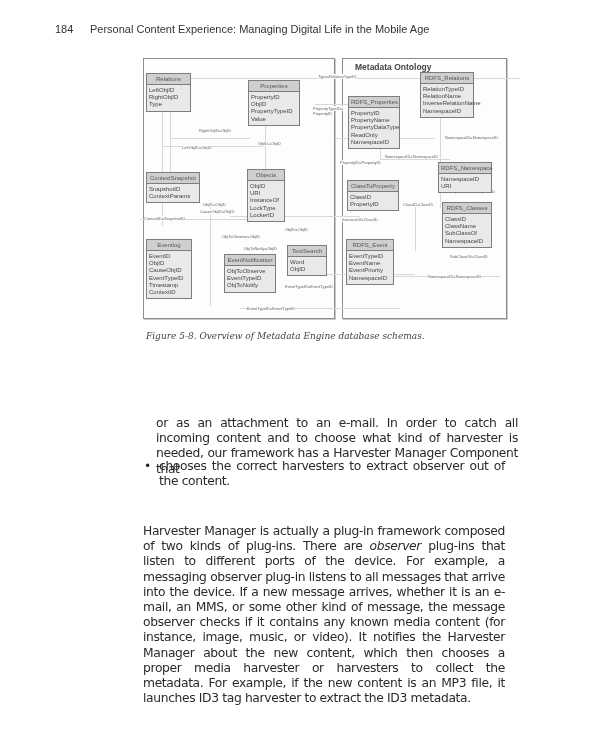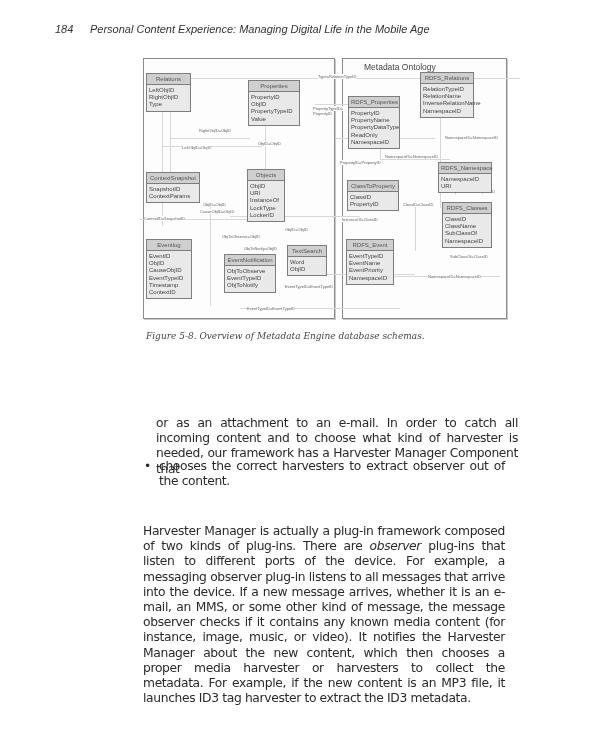--- a/index.html
+++ b/index.html
@@ -1,26 +1,26 @@
 <!DOCTYPE html>
 <html><head>
 <meta charset="utf-8">
 <style>
   html, body { margin: 0; padding: 0; background: #ffffff; }
   body { width: 600px; height: 745px; position: relative; overflow: hidden;
          font-family: "Liberation Sans", "DejaVu Sans", sans-serif; color: #2a2a2a; }
 
-  .running-head { position: absolute; top: 23px; left: 55px; font-size: 11px; color: #333; white-space: nowrap; font-style: italic; }
+  .running-head { position: absolute; top: 23px; left: 55px; font-size: 11px; color: #333; white-space: nowrap; }
   .running-head .pgnum { display: inline-block; width: 35px; }
 
   .figure { position: absolute; left: 140px; top: 56px; width: 368px; height: 266px; }
   .panel { position: absolute; border: 1px solid #8c8c8c; background: #fdfdfd; box-shadow: 1px 1px 0 #c9c9c9; }
   .panel-left { left: 3px; top: 2px; width: 190px; height: 259px; }
   .panel-right { left: 202px; top: 2px; width: 163px; height: 259px; }
-  .panel-title { position: absolute; left: 21px; top: 3px; font-size: 8.5px; color: #444; }
+  .panel-title { position: absolute; left: 12px; top: 3px; font-size: 8.5px; color: #444; font-weight: bold; }
 
   .entity { position: absolute; border: 1px solid #7d7d7d; background: #e9e9e9; font-size: 6px; color: #444; }
   .entity .hdr { background: #cfcfcf; border-bottom: 1px solid #7d7d7d; text-align: center; padding: 2px 2px; font-size: 6px; color: #555; }
   .entity .fields { padding: 2px 2px 2px 2px; line-height: 7.2px; }
   .entity .fields div { white-space: nowrap; }
 
   .conn { position: absolute; background: #d8d8d8; }
   .h { height: 1px; }
   .v { width: 1px; }
   .lbl { position: absolute; font-size: 4px; color: #666; white-space: nowrap; background: #fdfdfd; line-height: 5px; }

